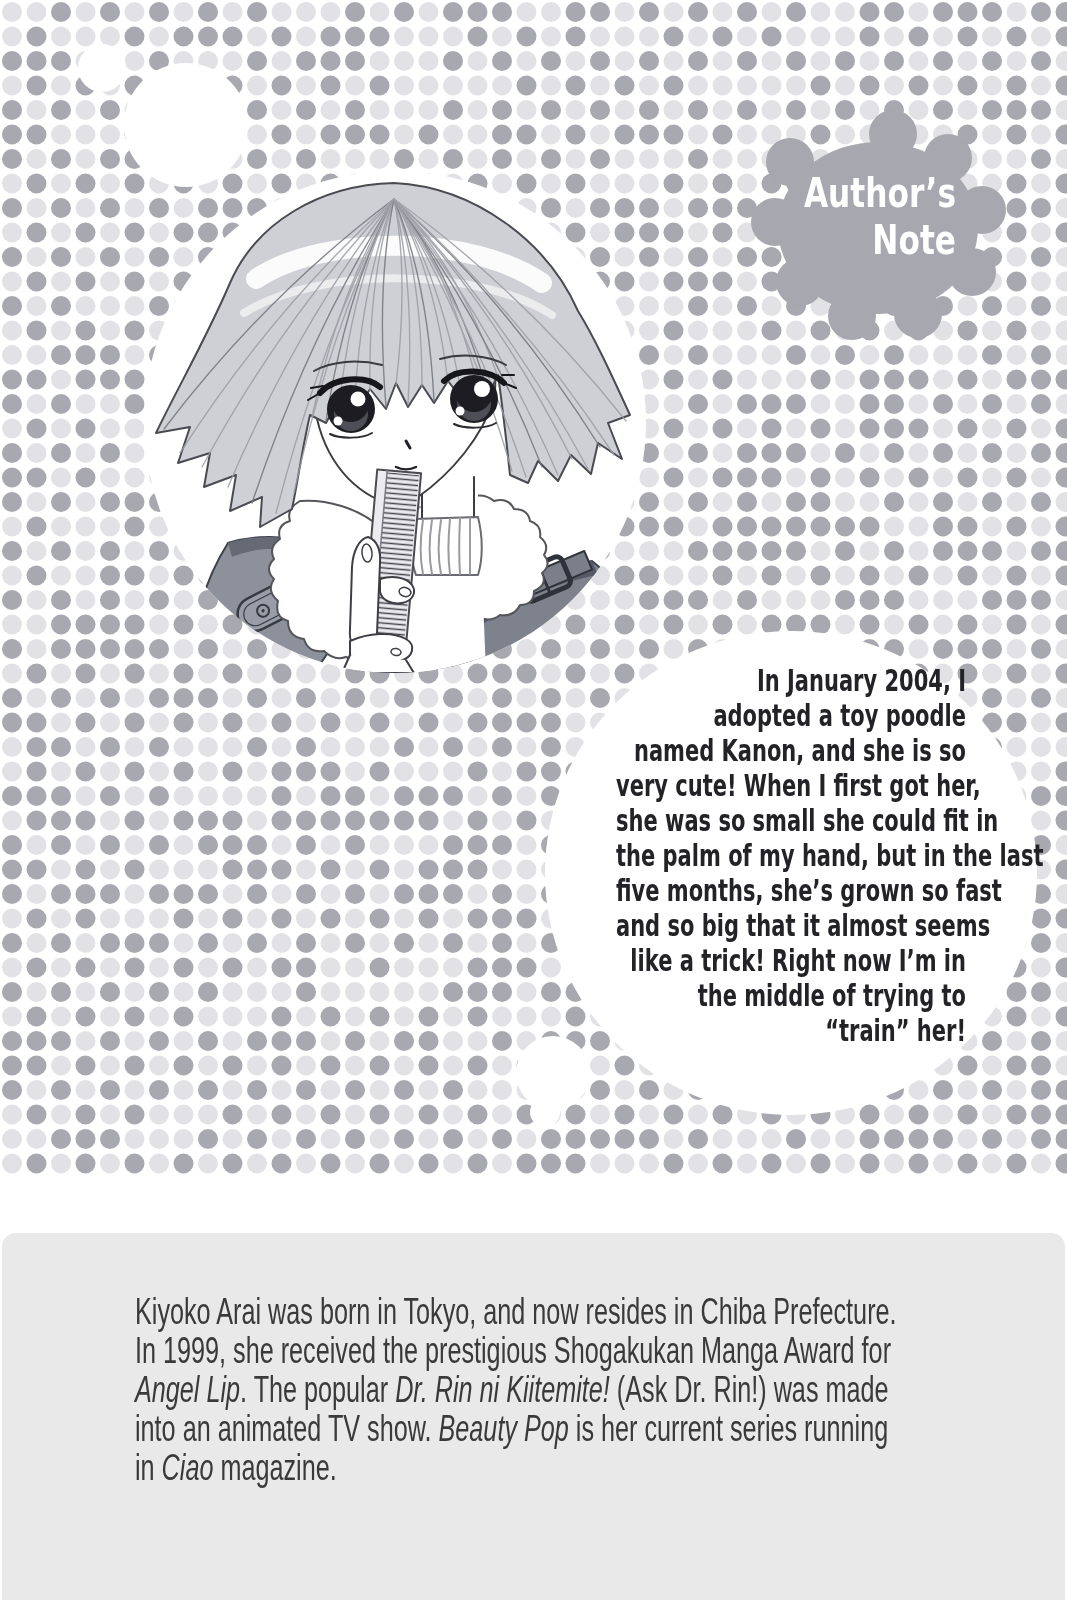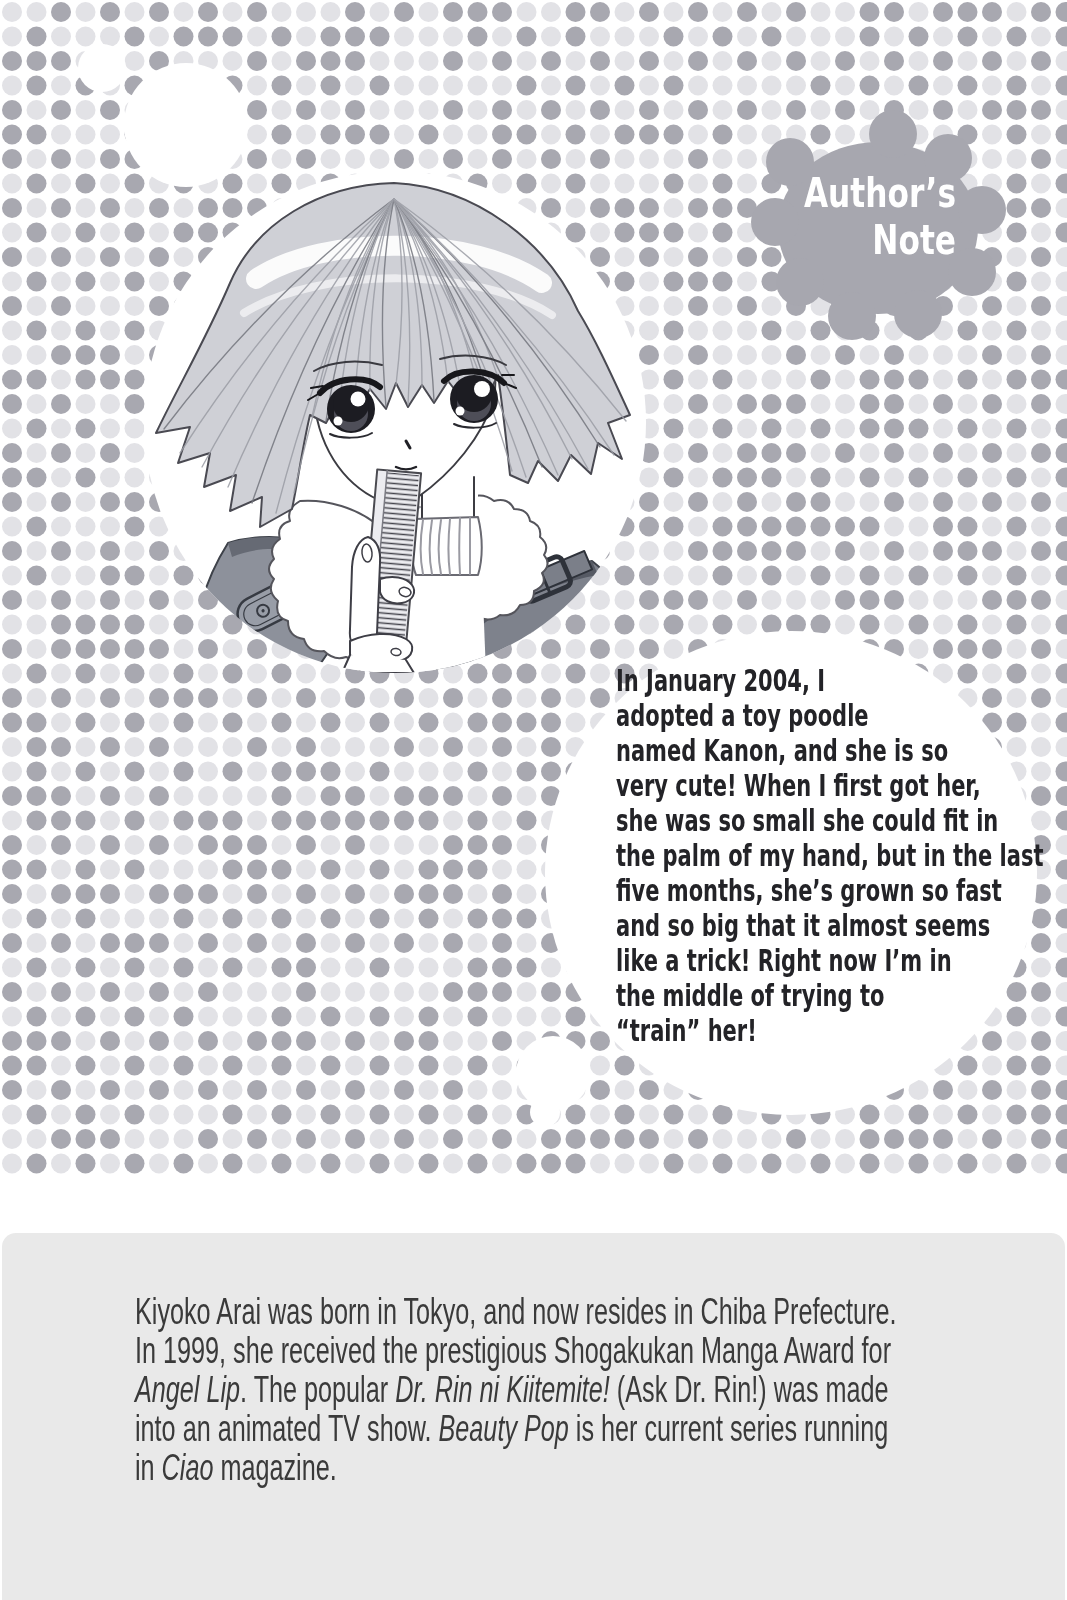--- a/index.html
+++ b/index.html
@@ -5,21 +5,21 @@
   html,body{margin:0;padding:0;}
   body{
     width:1067px;height:1600px;position:relative;overflow:hidden;
     background:#ffffff;font-family:"DejaVu Sans",sans-serif;
   }
   .abs{position:absolute;}
   #dot-field{position:absolute;left:0;top:0;width:1067px;height:1174px;}
   .white-circle{position:absolute;background:#ffffff;border-radius:50%;}
   
   #speech-bubble{left:545px;top:631px;width:492px;height:484px;background:#fff;border-radius:50%;}
-  #bubble-text{left:541px;top:663px;width:500px;text-align:left;}
+  #bubble-text{left:541px;top:663px;width:500px;text-align:right;}
   #bubble-text .bline{
     display:block;white-space:nowrap;font-weight:bold;font-size:30px;line-height:35px;
     color:#232327;transform:scaleX(.70);transform-origin:50% 50%;
     font-family:"DejaVu Sans",sans-serif;letter-spacing:0;
   }
   
   .blob-main{position:absolute;border-radius:50%;}
   #badge-label{left:778px;top:170px;width:200px;text-align:right;}
   #badge-label .aline{
     display:block;white-space:nowrap;font-weight:bold;font-size:40px;line-height:47px;

